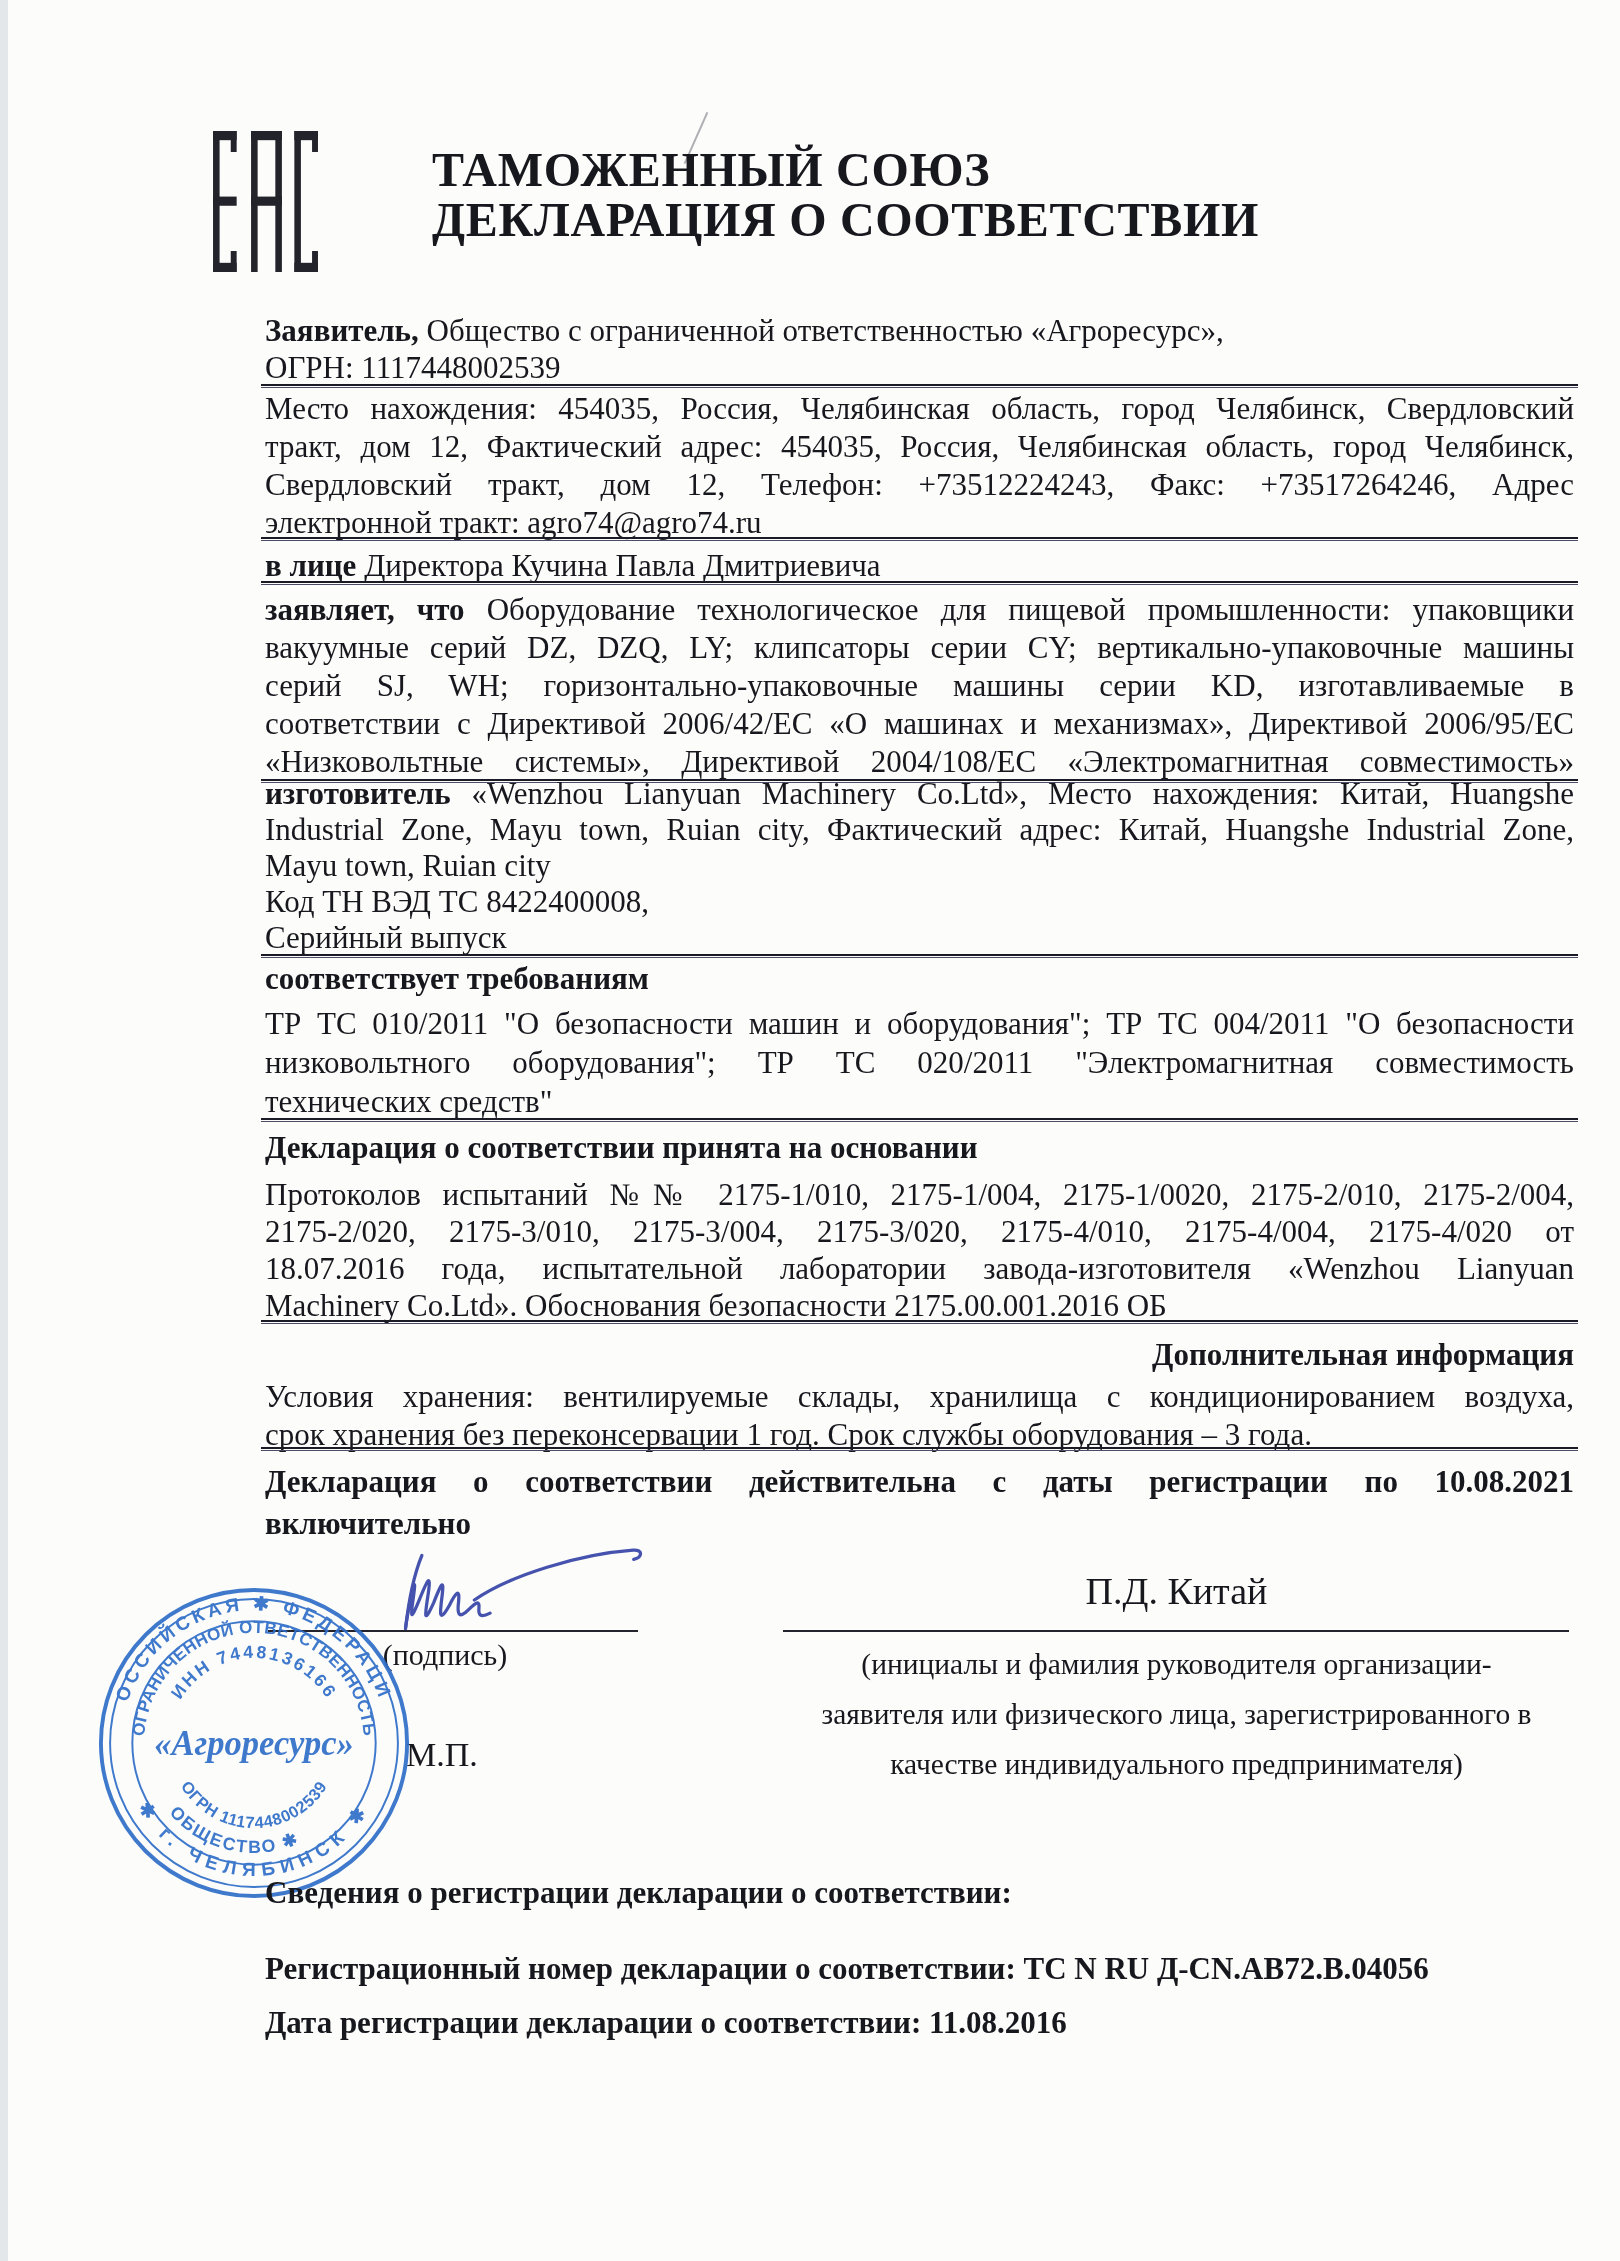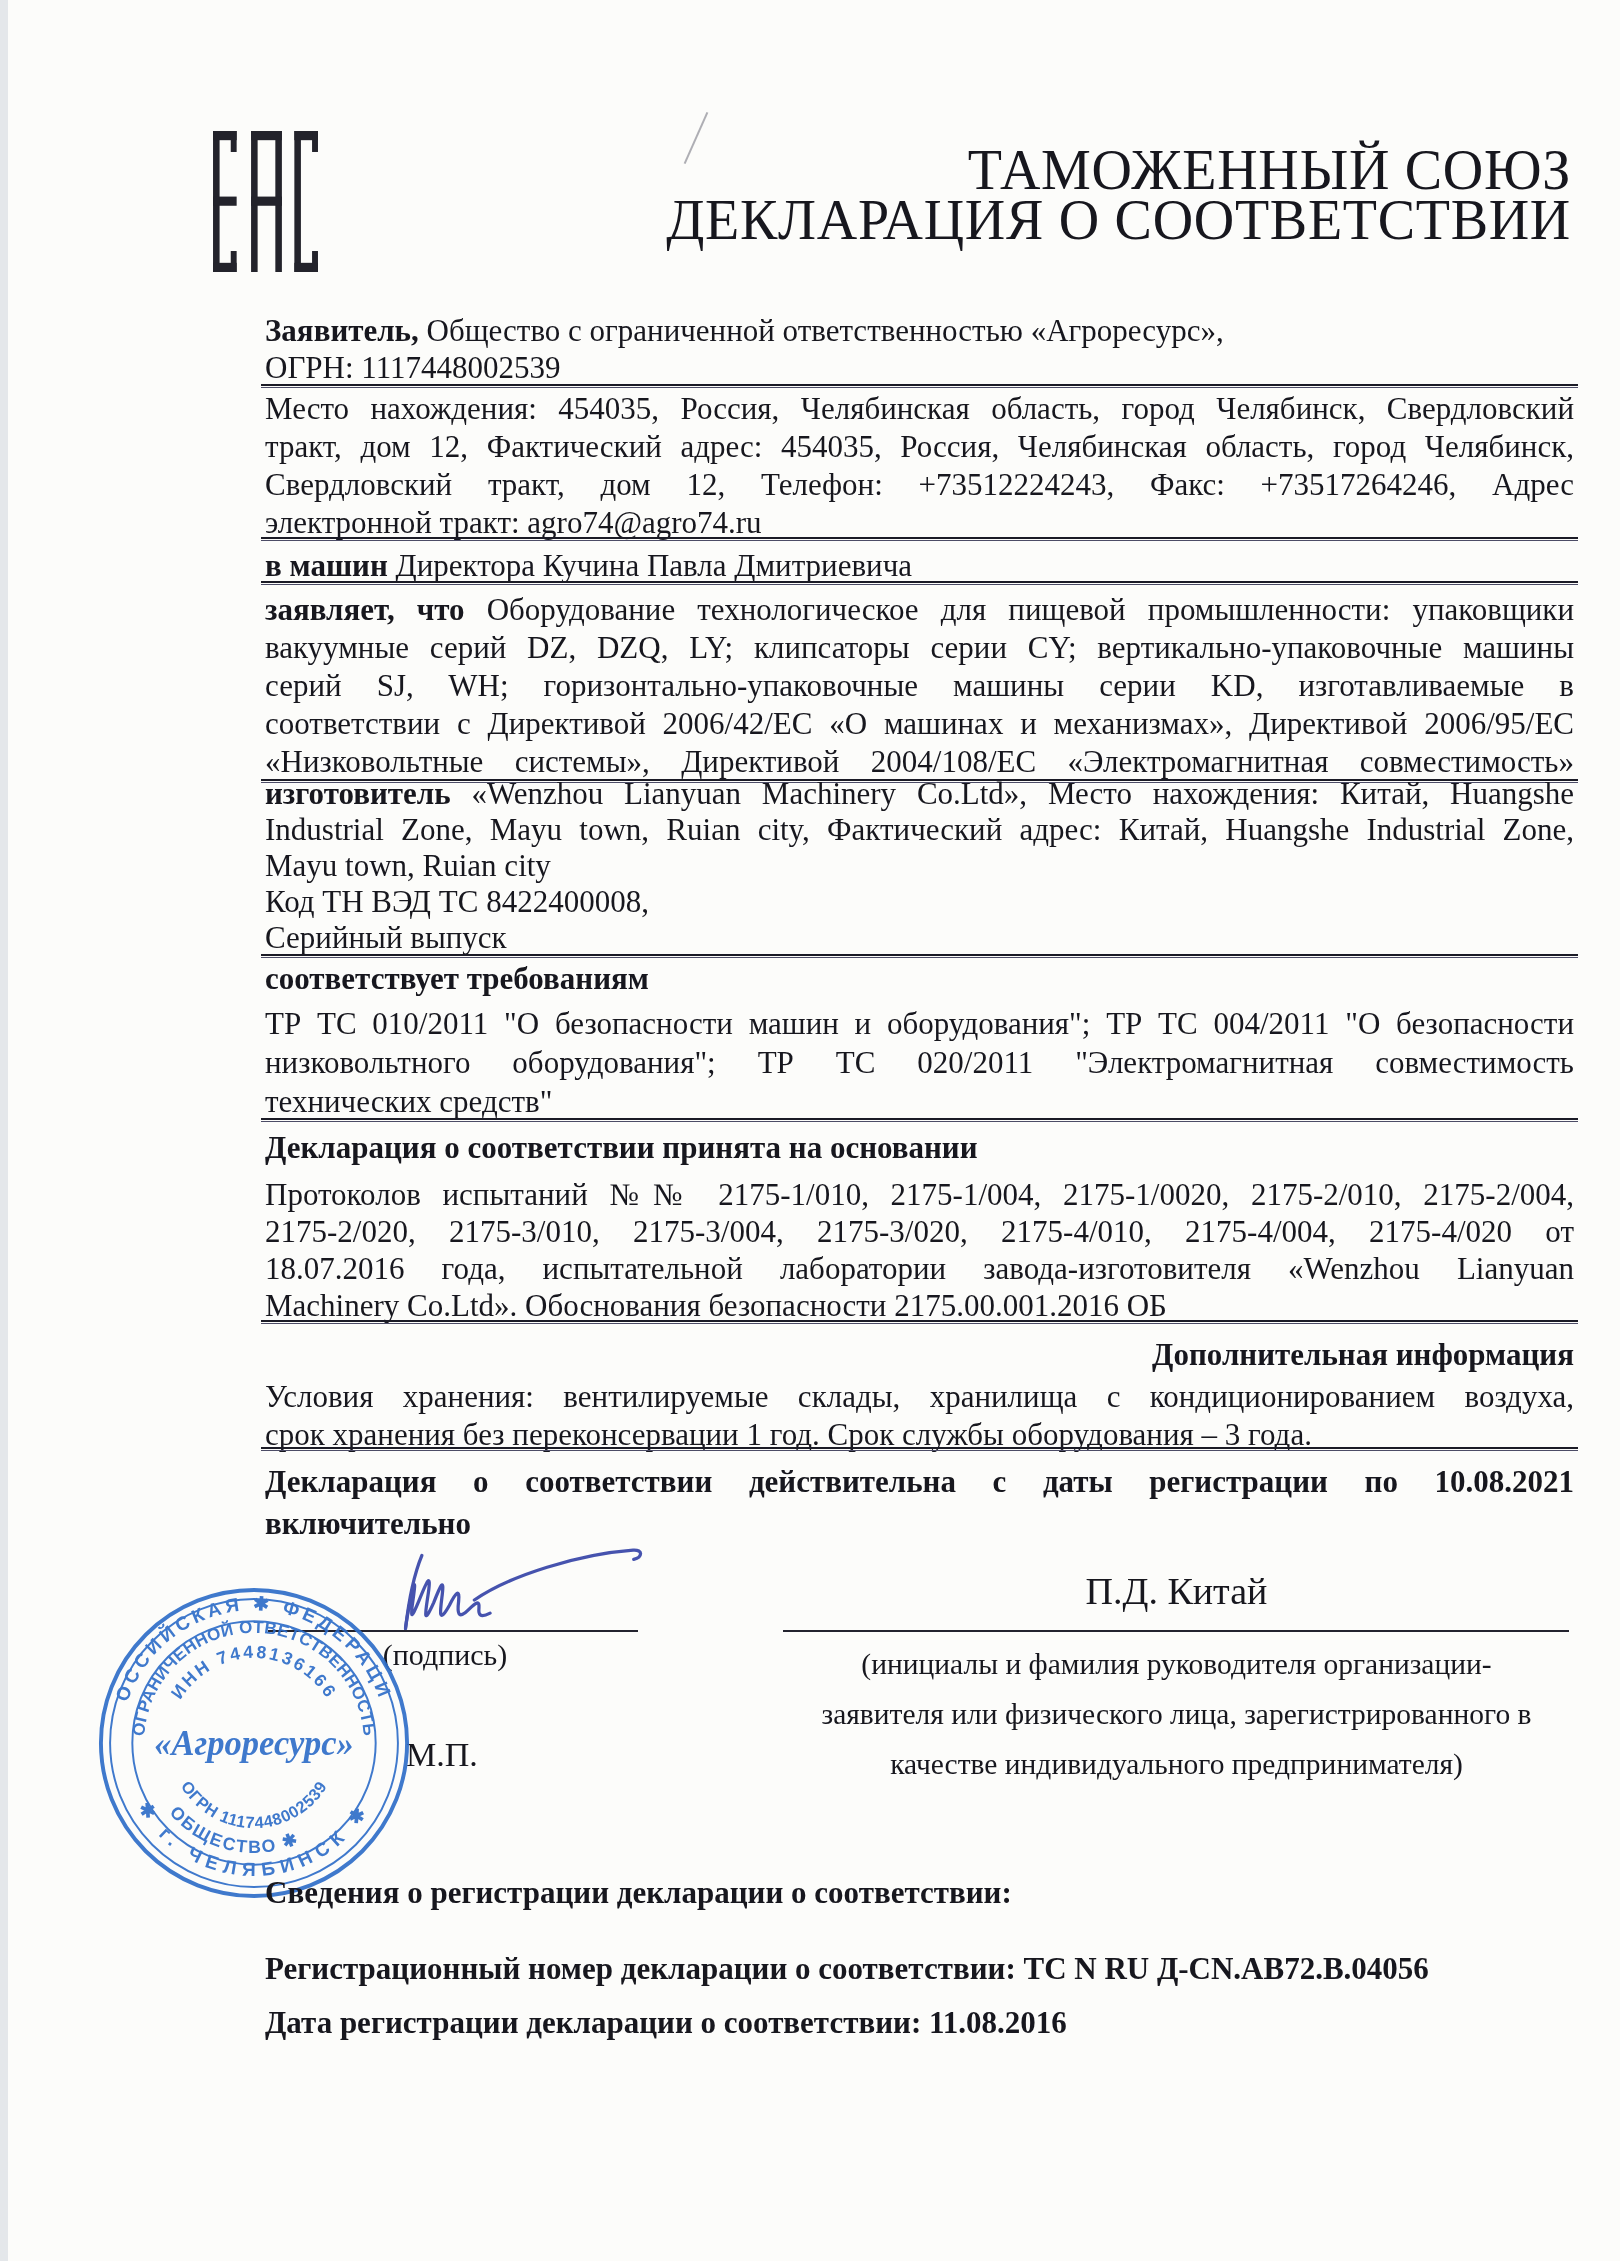--- a/index.html
+++ b/index.html
@@ -5,22 +5,22 @@
   html,body{margin:0;padding:0;background:#9a9a9a;}
   .page{position:relative;width:1621px;height:2261px;background:#fcfcfa;overflow:hidden;
         font-family:"Liberation Serif",serif;color:#17171e;}
   .abs{position:absolute;}
   .body-par{position:absolute;left:265px;width:1309px;font-size:31px;line-height:37px;}
   .ln{display:block;}
   .jl{text-align:justify;text-align-last:justify;}
   .b{font-weight:bold;}
   .sep{position:absolute;left:261px;width:1317px;height:1.3px;
        border-top:2.6px solid #1b1b26;border-bottom:1.3px solid #4c4c66;}
-  .title{position:absolute;left:432px;top:145px;width:1139px;text-align:right;
-         font-weight:normal;font-size:56px;line-height:50px;letter-spacing:0.7px;}
+  .title{position:absolute;left:432px;top:145px;width:1139px;text-align:left;
+         font-weight:bold;font-size:48px;line-height:50px;letter-spacing:0.7px;}
   .sigline{position:absolute;height:2px;background:#23232e;}
   .sans{font-family:Liberation Serif, serif;}
   .edge-strip{position:absolute;left:0;top:0;width:7.9px;height:2261px;background:#e4e7ea;}
   .diag{position:absolute;left:695px;top:110px;width:2px;height:56px;background:#8d8d95;
         transform:rotate(24deg);opacity:.7;}
   .center{text-align:center;}
 </style>
 </head>
 <body>
 
@@ -62,21 +62,21 @@
 
   <div class="body-par" style="top:390px;line-height:38px;">
     <span class="ln jl">Место нахождения: 454035, Россия, Челябинская область, город Челябинск, Свердловский</span>
     <span class="ln jl">тракт, дом 12, Фактический адрес: 454035, Россия, Челябинская область, город Челябинск,</span>
     <span class="ln jl">Свердловский тракт, дом 12, Телефон: +73512224243, Факс: +73517264246, Адрес</span>
     <span class="ln">электронной тракт: agro74@agro74.ru</span>
   </div>
   <div class="sep" style="top:537px;"></div>
 
   <div class="body-par" style="top:547px;">
-    <span class="ln"><span class="b">в машин</span><span> Директора Кучина Павла Дмитриевича</span></span>
+    <span class="ln"><span class="b">в лице</span><span> Директора Кучина Павла Дмитриевича</span></span>
   </div>
   <div class="sep" style="top:581px;"></div>
 
   <div class="body-par" style="top:591px;line-height:38px;">
     <span class="ln jl"><span class="b">заявляет, что</span><span> Оборудование технологическое для пищевой промышленности: упаковщики</span></span>
     <span class="ln jl">вакуумные серий DZ, DZQ, LY; клипсаторы серии CY; вертикально-упаковочные машины</span>
     <span class="ln jl">серий SJ, WH; горизонтально-упаковочные машины серии KD,  изготавливаемые в</span>
     <span class="ln jl">соответствии с Директивой 2006/42/ЕС «О машинах и механизмах», Директивой 2006/95/ЕС</span>
     <span class="ln jl">«Низковольтные системы», Директивой 2004/108/ЕС «Электромагнитная совместимость»</span>
   </div>

